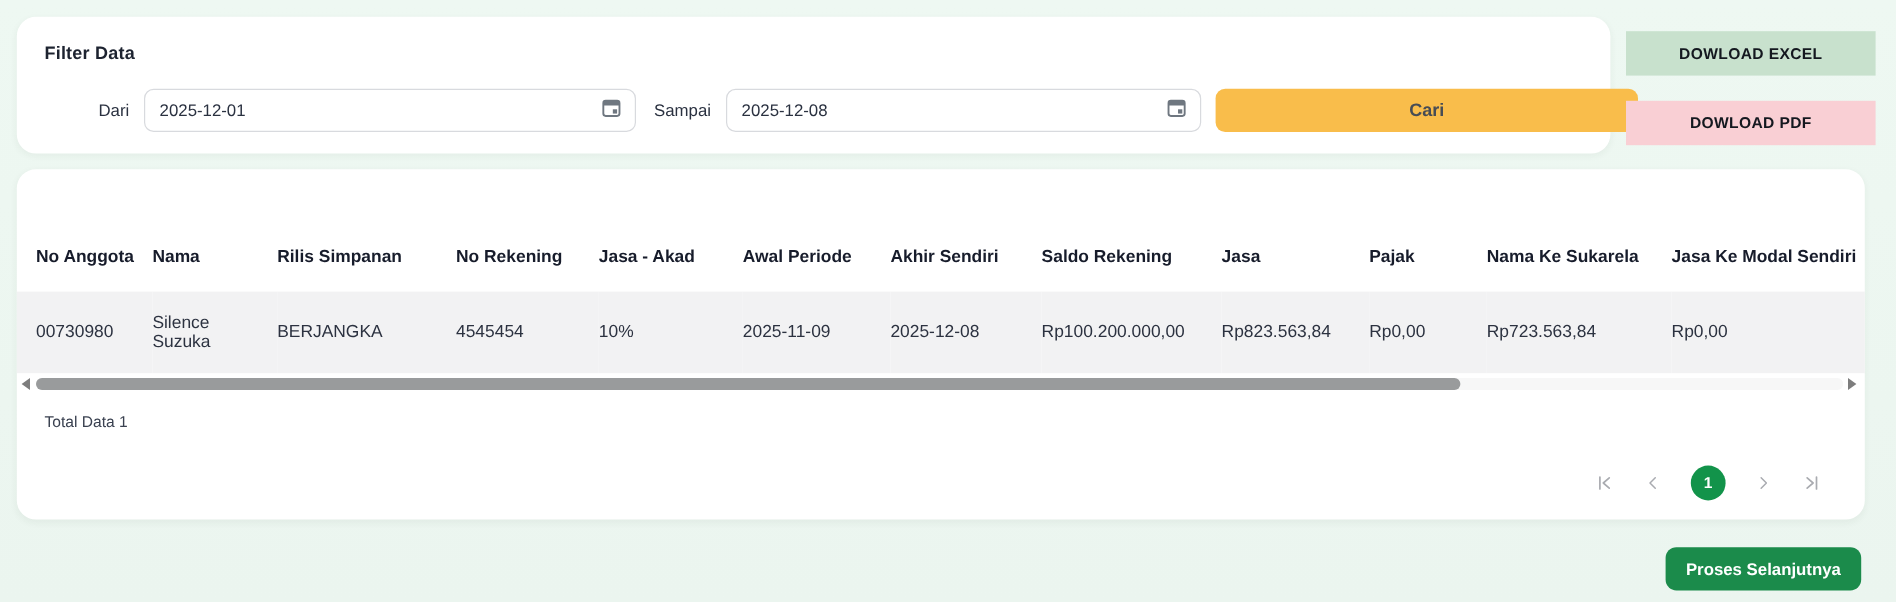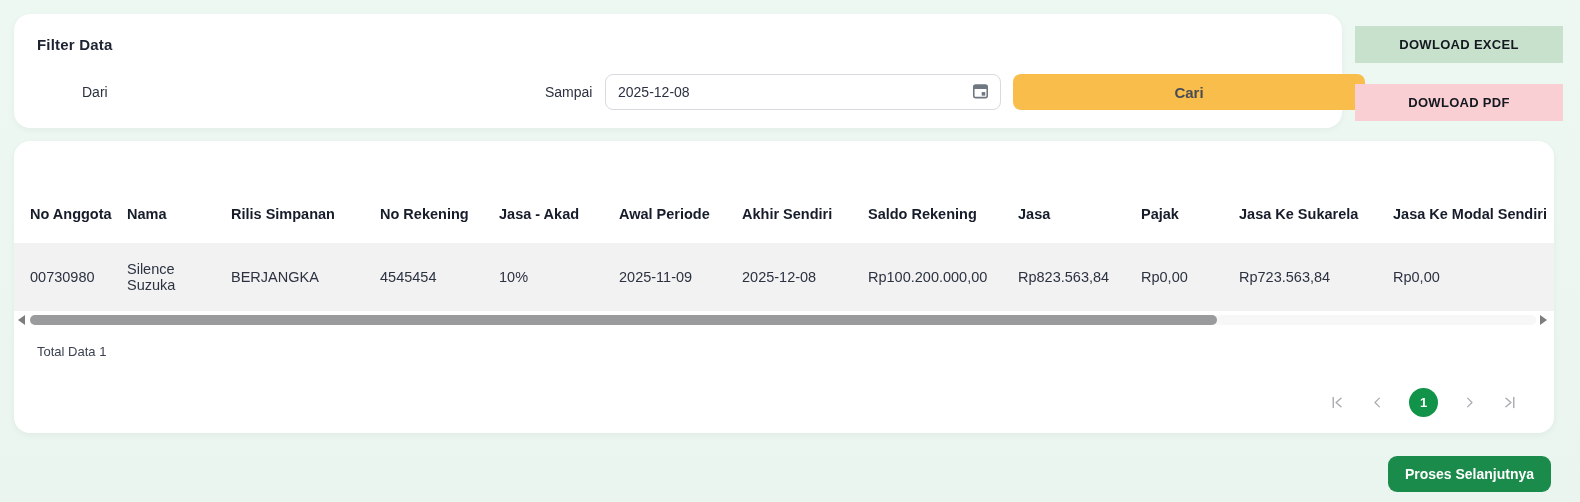--- a/index.html
+++ b/index.html
@@ -105,20 +105,30 @@
     cursor:pointer;
   }
 </style>
 </head>
 <body>
 
 <div class="card filter-card">
   <div class="filter-title">Filter Data</div>
   <div class="filter-row">
     <span class="fld-label dari-label">Dari</span>
+    <div class="date-input dari-input">
+      <span class="date-text">2025-12-01</span>
+      <span>
+        <svg class="cal-icon" viewBox="0 0 24 24">
+          <rect x="3.5" y="5" width="17" height="16" rx="2.5" fill="none" stroke="#6f7780" stroke-width="2"></rect>
+          <path d="M3.5 7.5 A2.5 2.5 0 0 1 6 5 h12 a2.5 2.5 0 0 1 2.5 2.5 V10 h-17 Z" fill="#6f7780"></path>
+          <rect x="13.5" y="14" width="4.5" height="4.5" fill="#6f7780"></rect>
+        </svg>
+      </span>
+    </div>
     <span class="fld-label sampai-label">Sampai</span>
     <div class="date-input sampai-input">
       <span class="date-text">2025-12-08</span>
       <span>
         <svg class="cal-icon" viewBox="0 0 24 24">
           <rect x="3.5" y="5" width="17" height="16" rx="2.5" fill="none" stroke="#6f7780" stroke-width="2"></rect>
           <path d="M3.5 7.5 A2.5 2.5 0 0 1 6 5 h12 a2.5 2.5 0 0 1 2.5 2.5 V10 h-17 Z" fill="#6f7780"></path>
           <rect x="13.5" y="14" width="4.5" height="4.5" fill="#6f7780"></rect>
         </svg>
       </span>
@@ -139,21 +149,21 @@
           <th class="c0">No Anggota</th>
           <th class="c1">Nama</th>
           <th class="c2">Rilis Simpanan</th>
           <th class="c3">No Rekening</th>
           <th class="c4">Jasa - Akad</th>
           <th class="c5">Awal Periode</th>
           <th class="c6">Akhir Sendiri</th>
           <th class="c7">Saldo Rekening</th>
           <th class="c8">Jasa</th>
           <th class="c9">Pajak</th>
-          <th class="c10">Jasa Ke Sukarela</th>
+          <th class="c10">Nama Ke Sukarela</th>
           <th class="c11">Jasa Ke Modal Sendiri</th>
         </tr>
       </thead>
       <tbody>
         <tr>
           <td class="c0">00730980</td>
           <td class="c1">Silence Suzuka</td>
           <td class="c2">BERJANGKA</td>
           <td class="c3">4545454</td>
           <td class="c4">10%</td>

